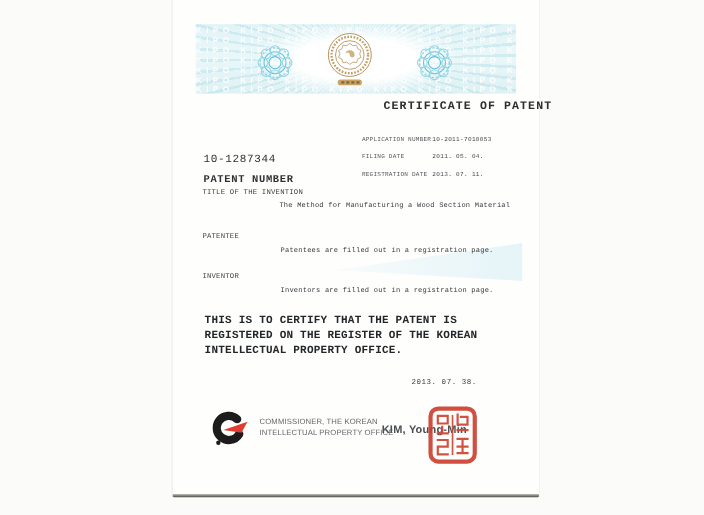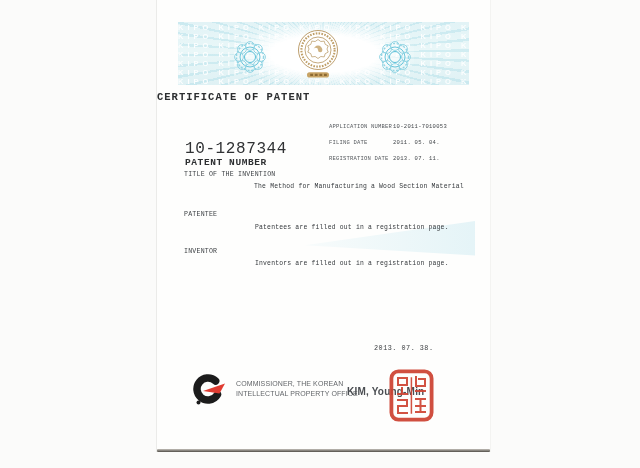--- a/index.html
+++ b/index.html
@@ -41,26 +41,26 @@
     transform:translate(-50%,-50%);
     background:radial-gradient(ellipse at center, #ffffff 42%, rgba(255,255,255,0) 75%);
   }
   .rosette { position:absolute; top:16px; }
   .rosette.left  { left:53px; }
   .rosette.right { left:198px; }
   .emblem { position:absolute; left:118px; top:6px; }
 
   
   .doc-title {
-    position:absolute; left:0; top:91px; width:100%;
-    text-align:left; font-size:10.5px; font-weight:bold;
+    position:absolute; left:12px; top:91px; width:100%;
+    text-align:right; font-size:10.5px; font-weight:bold;
     letter-spacing:1px; color:#2c2e30;
   }
   .pn-label { position:absolute; left:28px; top:122px; font-size:9.5px; font-weight:bold; letter-spacing:.6px; color:#2e3032;margin-top:35px; }
-  .pn-value { position:absolute; left:28px; top:140px; font-size:16px; letter-spacing:.6px; color:#303234; }
+  .pn-value { position:absolute; left:28px; top:140px; font-size:10px; letter-spacing:.6px; color:#303234; }
 
   .meta {
     position:absolute; left:172px; top:123px;
     display:grid; grid-template-columns:64px auto; grid-auto-rows:16px;
     align-items:start;
   }
   .meta .m-label { font-size:5.5px; letter-spacing:.2px; color:#565a5e; }
   .meta .m-value { font-size:5.5px; letter-spacing:.3px; color:#44484c; }
 
   .sec-label { position:absolute; left:27px; font-size:6.6px; letter-spacing:.2px; color:#3b3f43; }
@@ -185,20 +185,25 @@
   <div class="sec-value invention-value">The Method for Manufacturing a Wood Section Material</div>
 
   <div class="tri-watermark"></div>
 
   <div class="sec-label patentee-label">PATENTEE</div>
   <div class="sec-value patentee-value">Patentees are filled out in a registration page.</div>
 
   <div class="sec-label inventor-label">INVENTOR</div>
   <div class="sec-value inventor-value">Inventors are filled out in a registration page.</div>
 
+  <div class="certify">
+    <div>THIS IS TO CERTIFY THAT THE PATENT IS</div>
+    <div>REGISTERED ON THE REGISTER OF THE KOREAN</div>
+    <div>INTELLECTUAL PROPERTY OFFICE.</div>
+  </div>
 
   <div class="issue-date">2013. 07. 38.</div>
 
   <svg class="kipo-logo" width="34" height="40" viewBox="0 0 34 40">
     <circle cx="15" cy="18" r="11" fill="none" stroke="#1c1c1c" stroke-width="7.5" stroke-dasharray="54 15.1" stroke-dashoffset="-7" stroke-linecap="round" transform="rotate(-6 15 18)"></circle>
     <circle cx="5.5" cy="31.5" r="2" fill="#1c1c1c"></circle>
     <polygon points="10,20 32,12.5 26.5,22.5" fill="#e03c31"></polygon>
   </svg>
 
   <div class="commissioner">

